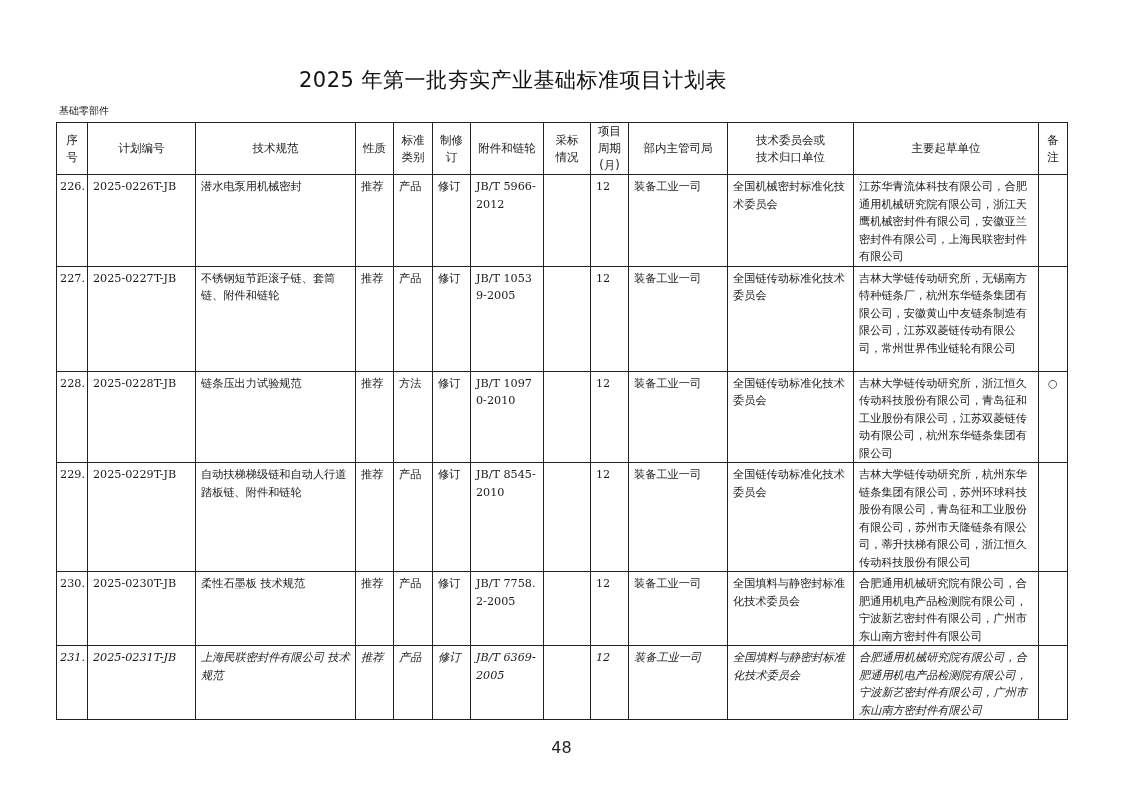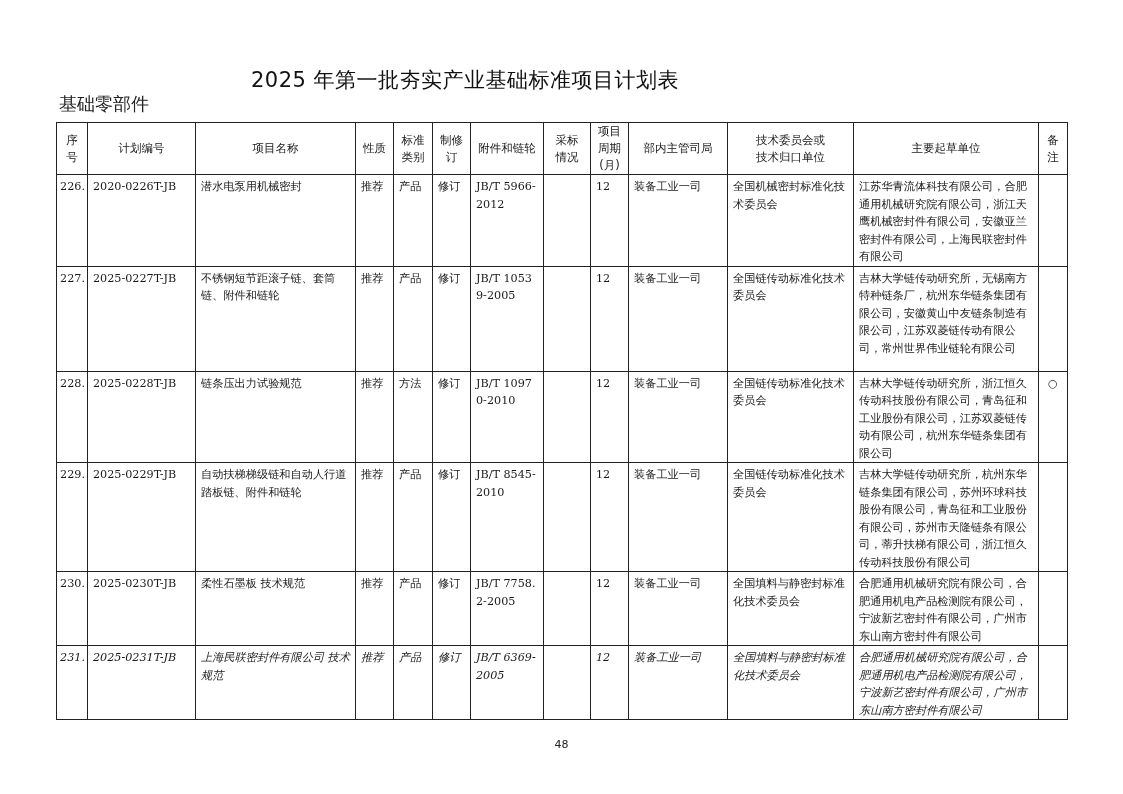--- a/index.html
+++ b/index.html
@@ -1,29 +1,29 @@
 <!DOCTYPE html>
 <html><head>
 <meta charset="utf-8">
 <style>
   html, body { margin:0; padding:0; background:#ffffff; }
   body { width:1123px; height:794px; position:relative; overflow:hidden; color:#111; }
   .title { position:absolute; left:0; width:930px; top:66px; text-align:center;
-    font-family:"DejaVu Sans", sans-serif; font-size:21px; letter-spacing:0.5px; color:#111; }
-  .section { position:absolute; left:59px; top:92px; font-family:"DejaVu Serif", serif; font-size:18px; color:#222; }
+    font-family:"DejaVu Sans", sans-serif; font-size:21px; letter-spacing:0.5px; color:#111;padding-left:48px; }
+  .section { position:absolute; left:59px; top:104px; font-family:"DejaVu Serif", serif; font-size:10px; color:#222; }
   table { position:absolute; left:56px; top:122px; border-collapse:collapse; table-layout:fixed;
     font-family:"DejaVu Serif", serif; font-size:11.2px; color:#1a1a1a; }
   th, td { border:1px solid #222; padding:0; vertical-align:top; overflow:hidden; }
   table { border:1.6px solid #222; }
   th { font-family:"DejaVu Sans", sans-serif; font-weight:normal; font-size:11.5px; text-align:center; vertical-align:middle; line-height:17px; height:49px; }
   td { line-height:17.5px; padding:3px 5px 0 5px; word-break:break-all; }
   td.seq { padding:3px 2px 0 2px; text-align:right; }
   td.remark { text-align:center; }
   .page-num { position:absolute; left:0; width:1123px; top:738px; text-align:center;
-    font-family:"DejaVu Sans", sans-serif; font-size:11px; color:#222; }
+    font-family:"DejaVu Sans", sans-serif; font-size:16px; color:#222; }
 </style>
 </head>
 <body>
 
 <div class="title">2025 年第一批夯实产业基础标准项目计划表</div>
 <div class="section">基础零部件</div>
 
 <table>
   <colgroup>
     <col style="width:31px">
@@ -43,21 +43,21 @@
   <thead>
     <tr id="hdr">
         <th>
           <div>序</div>
           <div>号</div>
         </th>
         <th>
           <div>计划编号</div>
         </th>
         <th>
-          <div>项目名称</div>
+          <div>技术规范</div>
         </th>
         <th>
           <div>性质</div>
         </th>
         <th>
           <div>标准</div>
           <div>类别</div>
         </th>
         <th>
           <div>制修</div>
@@ -87,21 +87,21 @@
         </th>
         <th>
           <div>备</div>
           <div>注</div>
         </th>
       </tr>
   </thead>
   <tbody id="tbody">
       <tr style="height: 85px; margin-top: 32px;">
         <td class="seq">226.</td>
-        <td>2020-0226T-JB</td>
+        <td>2025-0226T-JB</td>
         <td>潜水电泵用机械密封</td>
         <td>推荐</td>
         <td>产品</td>
         <td>修订</td>
         <td>JB/T 5966-2012</td>
         <td></td>
         <td>12</td>
         <td>装备工业一司</td>
         <td>全国机械密封标准化技术委员会</td>
         <td>江苏华青流体科技有限公司，合肥通用机械研究院有限公司，浙江天鹰机械密封件有限公司，安徽亚兰密封件有限公司，上海民联密封件有限公司</td>

